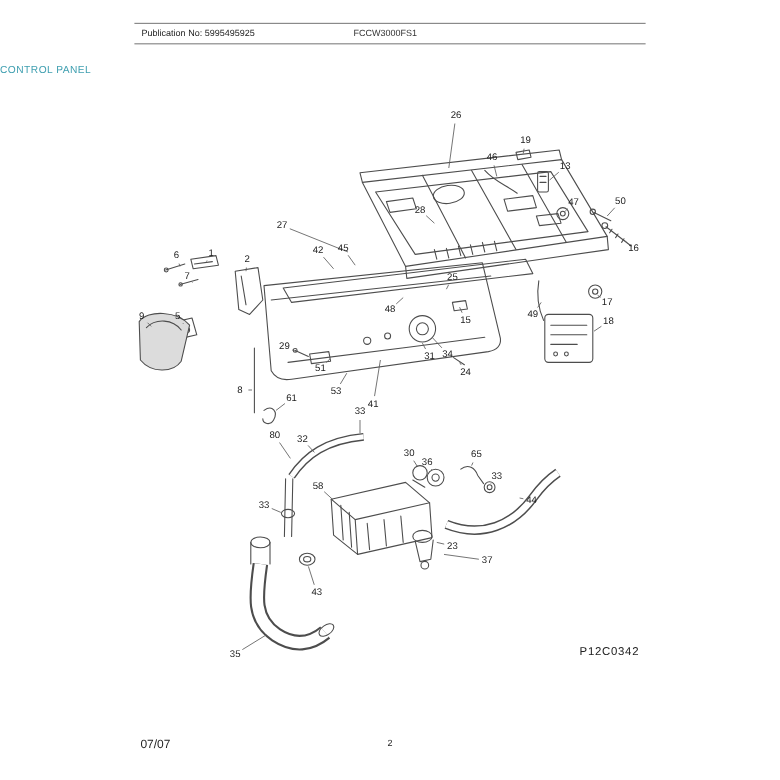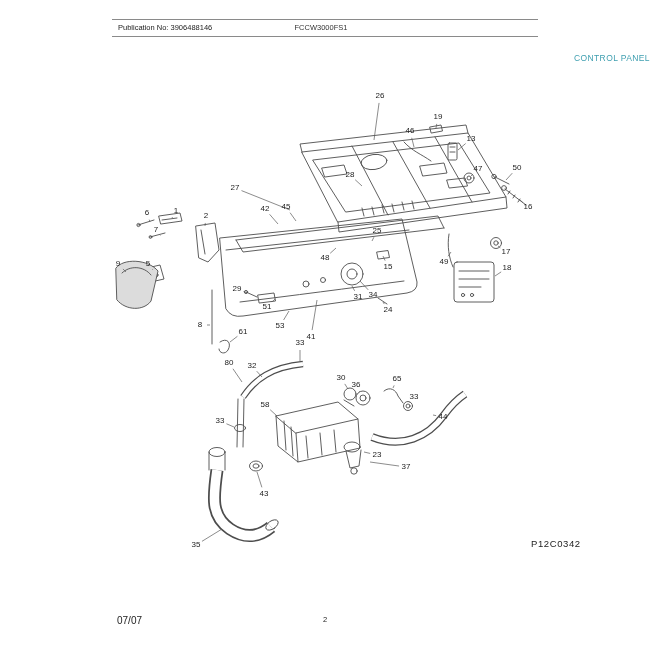--- a/index.html
+++ b/index.html
@@ -3,39 +3,39 @@
 <meta charset="utf-8">
 <style>
   html,body{margin:0;padding:0;background:#ffffff;}
   #app{position:relative;width:650px;height:650px;background:#fff;overflow:hidden;
        font-family:"Liberation Sans",sans-serif;color:#1f1f1f;}
   .hrule{position:absolute;left:112px;width:426px;border-top:1px solid #8a8a8a;height:0;}
   .rule-top{top:19px;}
   .rule-header{top:36px;}
   .header-pub{position:absolute;left:118px;top:23px;font-size:7.5px;color:#222;}
   .header-model{position:absolute;left:0;top:23px;width:642px;text-align:center;font-size:7.5px;color:#333;}
-  .section-title{position:absolute;left:0;top:53px;width:650px;text-align:right;
+  .section-title{position:absolute;left:0;top:53px;width:650px;text-align:left;
                  font-size:8.5px;letter-spacing:.4px;color:#3f9fb0;}
   .diagram-svg{position:absolute;left:0;top:0;width:650px;height:650px;}
-  .diagram-code{position:absolute;left:483px;top:538px;font-size:9.5px;letter-spacing:.6px;color:#222;margin-left:48px;}
+  .diagram-code{position:absolute;left:483px;top:538px;font-size:9.5px;letter-spacing:.6px;color:#222;}
   .footer-date{position:absolute;left:117px;top:615px;font-size:10px;color:#222;}
   .footer-page{position:absolute;left:0;top:615px;width:650px;text-align:center;font-size:7.5px;color:#222;}
   
   .art{stroke:#4d4d4d;stroke-width:0.9;fill:none;stroke-linecap:round;stroke-linejoin:round;}
   #callout-layer text{font-family:"Liberation Sans",sans-serif;font-size:8px;fill:#1c1c1c;
                       text-anchor:middle;dominant-baseline:middle;}
   #callout-layer line{stroke:#5a5a5a;stroke-width:0.7;}
 </style>
 </head>
 <body>
 
 <div id="app">
 
   <div class="hrule rule-top"></div>
-  <span class="header-pub">Publication No: 3906488146</span>
+  <span class="header-pub">Publication No: 5995495925</span>
   <span class="header-model">FCCW3000FS1</span>
   <div class="hrule rule-header"></div>
 
   <div class="section-title" style="color: rgb(63, 159, 176);">CONTROL PANEL</div>
 
   <svg class="diagram-svg" viewBox="0 0 650 650" xmlns="http://www.w3.org/2000/svg">
 
     <g class="art">
       <path d="M302 152 L300 144 L466 125 L468 133"></path>
       <path d="M302 152 L468 133 L506 197 L338 222 Z"></path>

